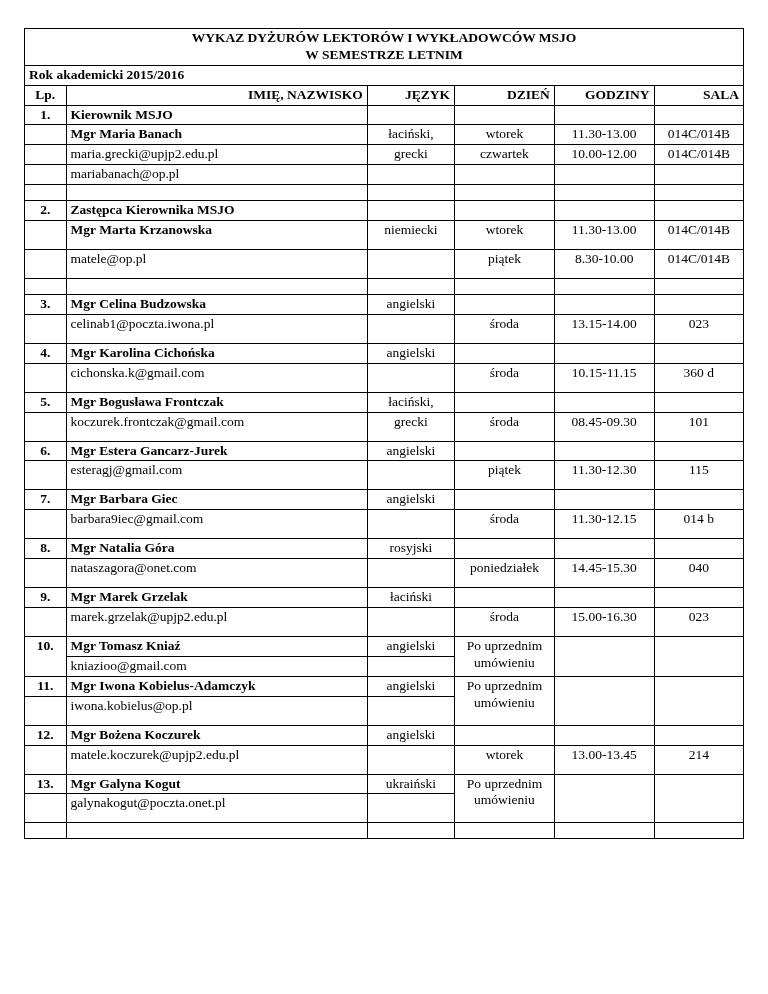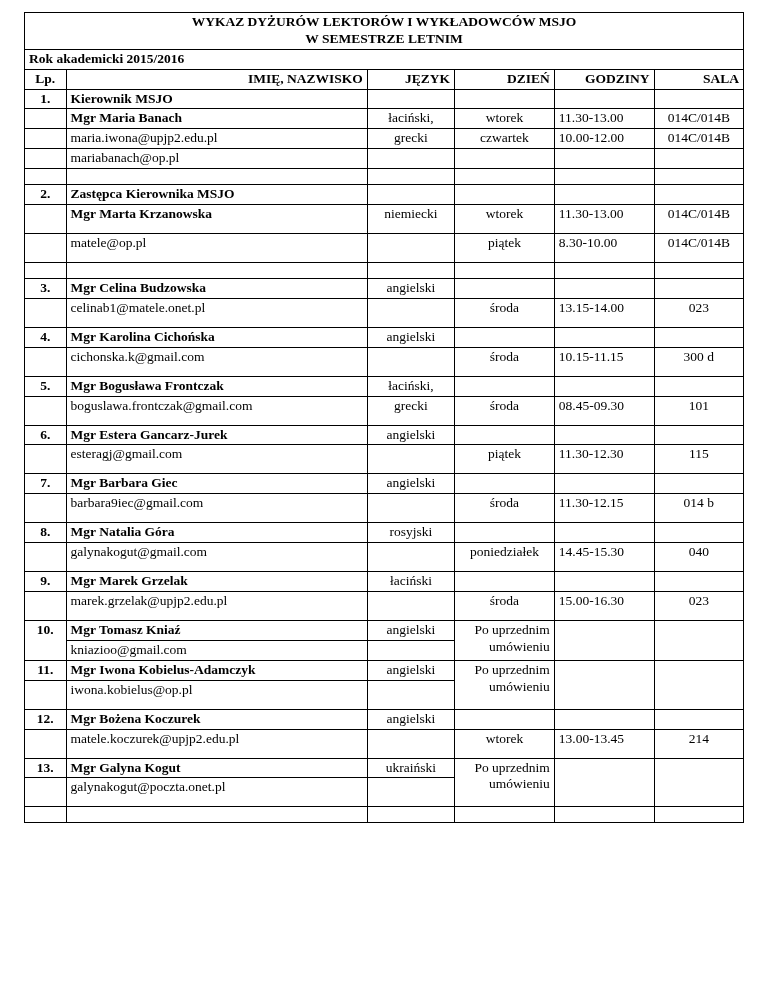--- a/index.html
+++ b/index.html
@@ -11,21 +11,21 @@
     width: 768px;
     height: 994px;
     font-family: "Liberation Serif", serif;
     color: #000000;
     overflow: hidden;
   }
   .page {
     box-sizing: border-box;
     width: 636px;
     height: 994px;
-    padding: 12px 24px 0 24px;
+    padding: 28px 24px 0 24px;
   }
   table.doc {
     border-collapse: collapse;
     width: 720px;
     table-layout: fixed;
   }
   table.doc td, table.doc th {
     border: 1px solid #000000;
     padding: 1px 4px;
     vertical-align: top;
@@ -62,23 +62,23 @@
   col.c-lang  { width: 84px; }
   col.c-day   { width: 96px; }
   col.c-hours { width: 96px; }
   col.c-room  { width: 86px; }
 
   td.lp { text-align: center; font-weight: bold; }
   td.lp-mid { text-align: center; font-weight: bold; vertical-align: middle; }
   td.name { text-align: left; }
   td.bold { font-weight: bold; }
   td.lang { text-align: center; margin-top: 12px; }
-  td.day { text-align: right; padding-left: 6px; }
+  td.day { text-align: center; padding-left: 6px; }
   td.day-c { text-align: center; }
-  td.hours { text-align: left; margin-top: 8px; }
+  td.hours { text-align: center; margin-top: 8px; }
   td.room { text-align: center; }
   .vb { vertical-align: bottom; }
   .blank-row td { height: 13px; }
   .tall td { height: 26px; }
   .email { font-weight: normal; }
   .nowrap { white-space: nowrap; }
 </style>
 </head>
 <body>
 
@@ -124,21 +124,21 @@
       <tr>
         <td></td>
         <td class="name bold">Mgr Maria Banach</td>
         <td class="lang">łaciński,</td>
         <td class="day-c">wtorek</td>
         <td class="hours">11.30-13.00</td>
         <td class="room">014C/014B</td>
       </tr>
       <tr>
         <td></td>
-        <td class="name email">maria.iwona@upjp2.edu.pl</td>
+        <td class="name email">maria.grecki@upjp2.edu.pl</td>
         <td class="lang">grecki</td>
         <td class="day-c">czwartek</td>
         <td class="hours">10.00-12.00</td>
         <td class="room">014C/014B</td>
       </tr>
       <tr>
         <td></td>
         <td class="name email">mariabanach@op.pl</td>
         <td></td>
         <td></td>
@@ -190,55 +190,55 @@
       <tr>
         <td class="lp">3.</td>
         <td class="name bold">Mgr Celina Budzowska</td>
         <td class="lang">angielski</td>
         <td></td>
         <td></td>
         <td></td>
       </tr>
       <tr class="tall">
         <td></td>
-        <td class="name email">celinab1@matele.onet.pl</td>
+        <td class="name email">celinab1@poczta.iwona.pl</td>
         <td></td>
         <td class="day-c">środa</td>
         <td class="hours">13.15-14.00</td>
         <td class="room vb">023</td>
       </tr>
 
       <tr>
         <td class="lp">4.</td>
         <td class="name bold">Mgr Karolina Cichońska</td>
         <td class="lang">angielski</td>
         <td></td>
         <td></td>
         <td></td>
       </tr>
       <tr class="tall">
         <td></td>
         <td class="name email">cichonska.k@gmail.com</td>
         <td></td>
         <td class="day-c">środa</td>
         <td class="hours">10.15-11.15</td>
-        <td class="room vb">300 d</td>
+        <td class="room vb">360 d</td>
       </tr>
 
       <tr>
         <td class="lp">5.</td>
         <td class="name bold">Mgr Bogusława Frontczak</td>
         <td class="lang">łaciński,</td>
         <td></td>
         <td></td>
         <td></td>
       </tr>
       <tr class="tall">
         <td></td>
-        <td class="name email">boguslawa.frontczak@gmail.com</td>
+        <td class="name email">koczurek.frontczak@gmail.com</td>
         <td class="lang">grecki</td>
         <td class="day-c">środa</td>
         <td class="hours">08.45-09.30</td>
         <td class="room vb">101</td>
       </tr>
 
       <tr>
         <td class="lp">6.</td>
         <td class="name bold">Mgr Estera Gancarz-Jurek</td>
         <td class="lang">angielski</td>
@@ -275,21 +275,21 @@
       <tr>
         <td class="lp">8.</td>
         <td class="name bold">Mgr Natalia Góra</td>
         <td class="lang">rosyjski</td>
         <td></td>
         <td></td>
         <td></td>
       </tr>
       <tr class="tall">
         <td></td>
-        <td class="name email">galynakogut@gmail.com</td>
+        <td class="name email">nataszagora@onet.com</td>
         <td></td>
         <td class="day-c vb nowrap">poniedziałek</td>
         <td class="hours vb">14.45-15.30</td>
         <td class="room vb">040</td>
       </tr>
 
       <tr>
         <td class="lp">9.</td>
         <td class="name bold">Mgr Marek Grzelak</td>
         <td class="lang">łaciński</td>

